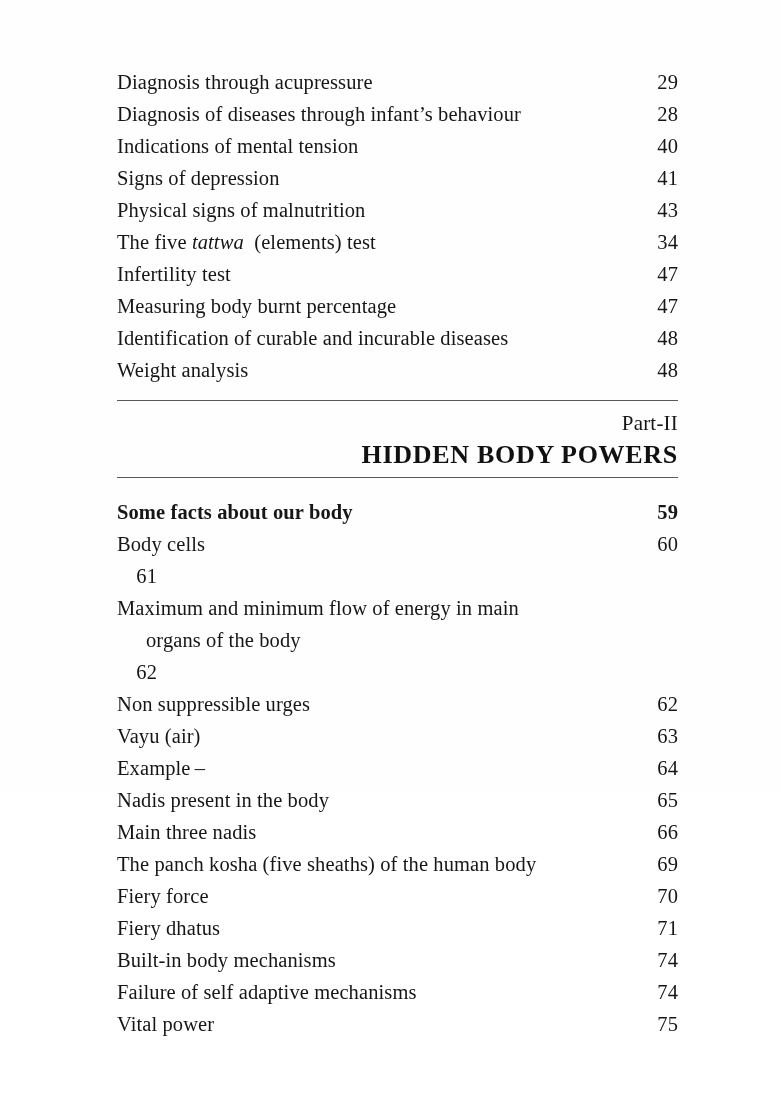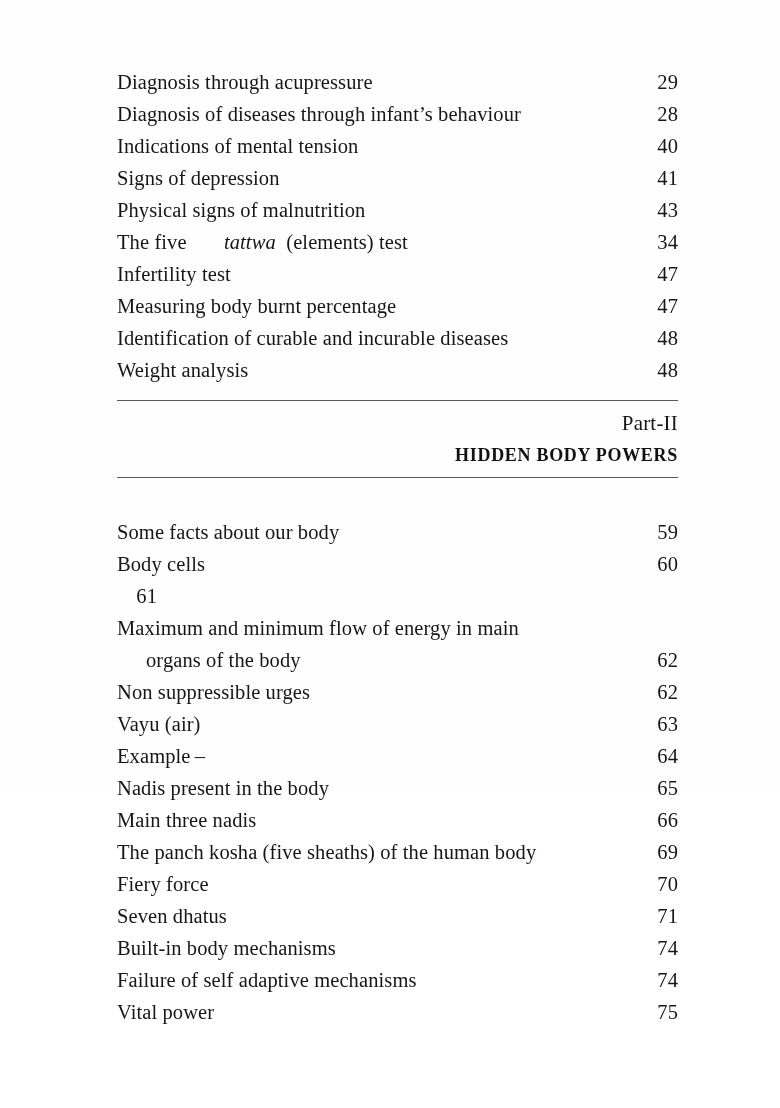--- a/index.html
+++ b/index.html
@@ -48,44 +48,43 @@
 
   .entry .page-num {
     flex: 0 0 auto;
     width: 40px;
     text-align: right;
     font-size: 20.5px;
   }
 
   .entry.bold .title,
   .entry.bold .page-num {
-    font-weight: normal;
-    margin-top: 20px;
+    font-weight: bold;
   }
 
   
   .entry.wrapped {
     display: block;
     position: relative;
   }
   .entry.wrapped .line1 {
     display: block;
   }
   .entry.wrapped .line2 {
     display: flex;
     align-items: baseline;
-    justify-content: space-between;
+    justify-content: center;
+    flex-direction: column;
   }
   .entry.wrapped .line2 .title {
     padding-left: 29px;
   }
 
   em, .ital {
     font-style: italic;
-    margin-left: 32px;
   }
 
   
   .part-block {
     margin-top: 14px;
     margin-bottom: 9px;
   }
 
   .rule {
     height: 0;
@@ -100,21 +99,21 @@
   }
 
   .part-label {
     font-size: 21px;
     line-height: 31px;
     letter-spacing: 0.2px;
     color: #171717;
   }
 
   .part-title {
-    font-size: 18px;
+    font-size: 26px;
     line-height: 32px;
     font-weight: bold;
     letter-spacing: 0.7px;
     color: #111111;
   }
 
   .spacer-after-rule {
     height: 9px;
   }
 </style>
@@ -218,21 +217,21 @@
         </div>
         <div class="entry">
           <span class="title">The panch kosha (five sheaths) of the human body</span>
           <span class="page-num">69</span>
         </div>
         <div class="entry">
           <span class="title">Fiery force</span>
           <span class="page-num">70</span>
         </div>
         <div class="entry">
-          <span class="title">Seven dhatus</span>
+          <span class="title">Fiery dhatus</span>
           <span class="page-num">71</span>
         </div>
         <div class="entry">
           <span class="title">Built-in body mechanisms</span>
           <span class="page-num">74</span>
         </div>
         <div class="entry">
           <span class="title">Failure of self adaptive mechanisms</span>
           <span class="page-num">74</span>
         </div>

